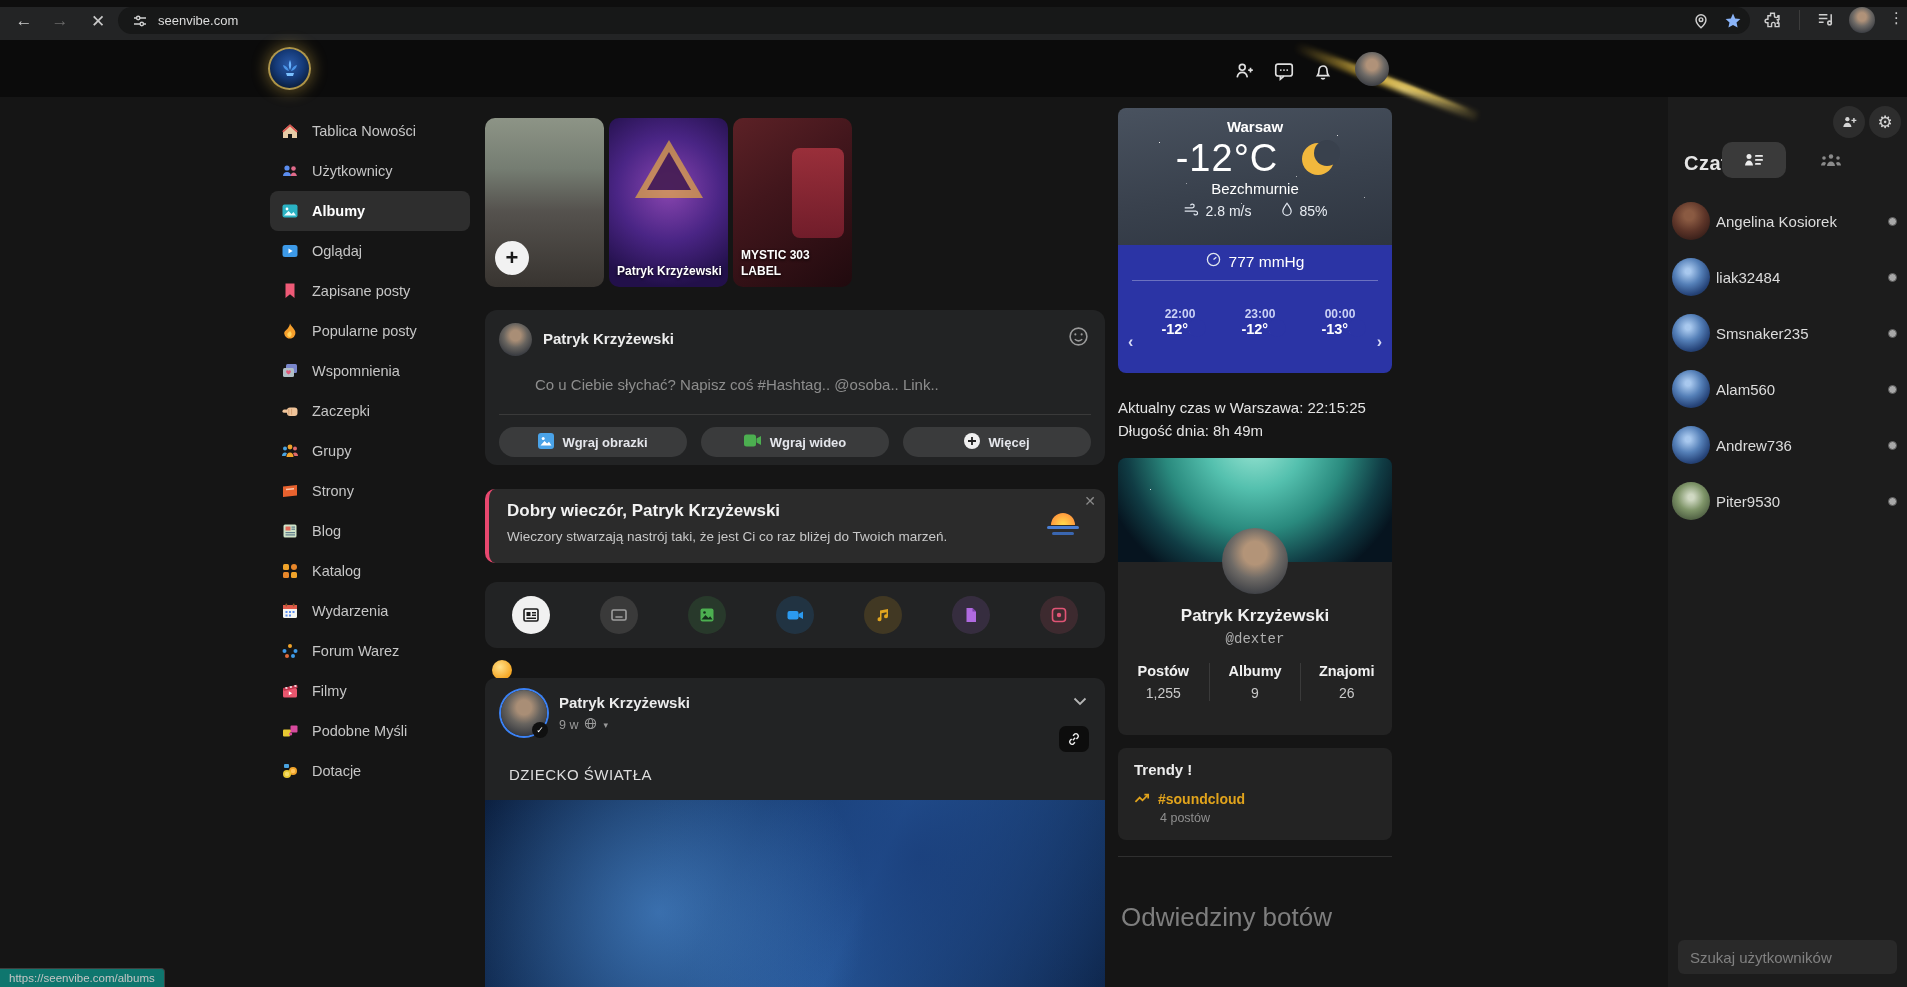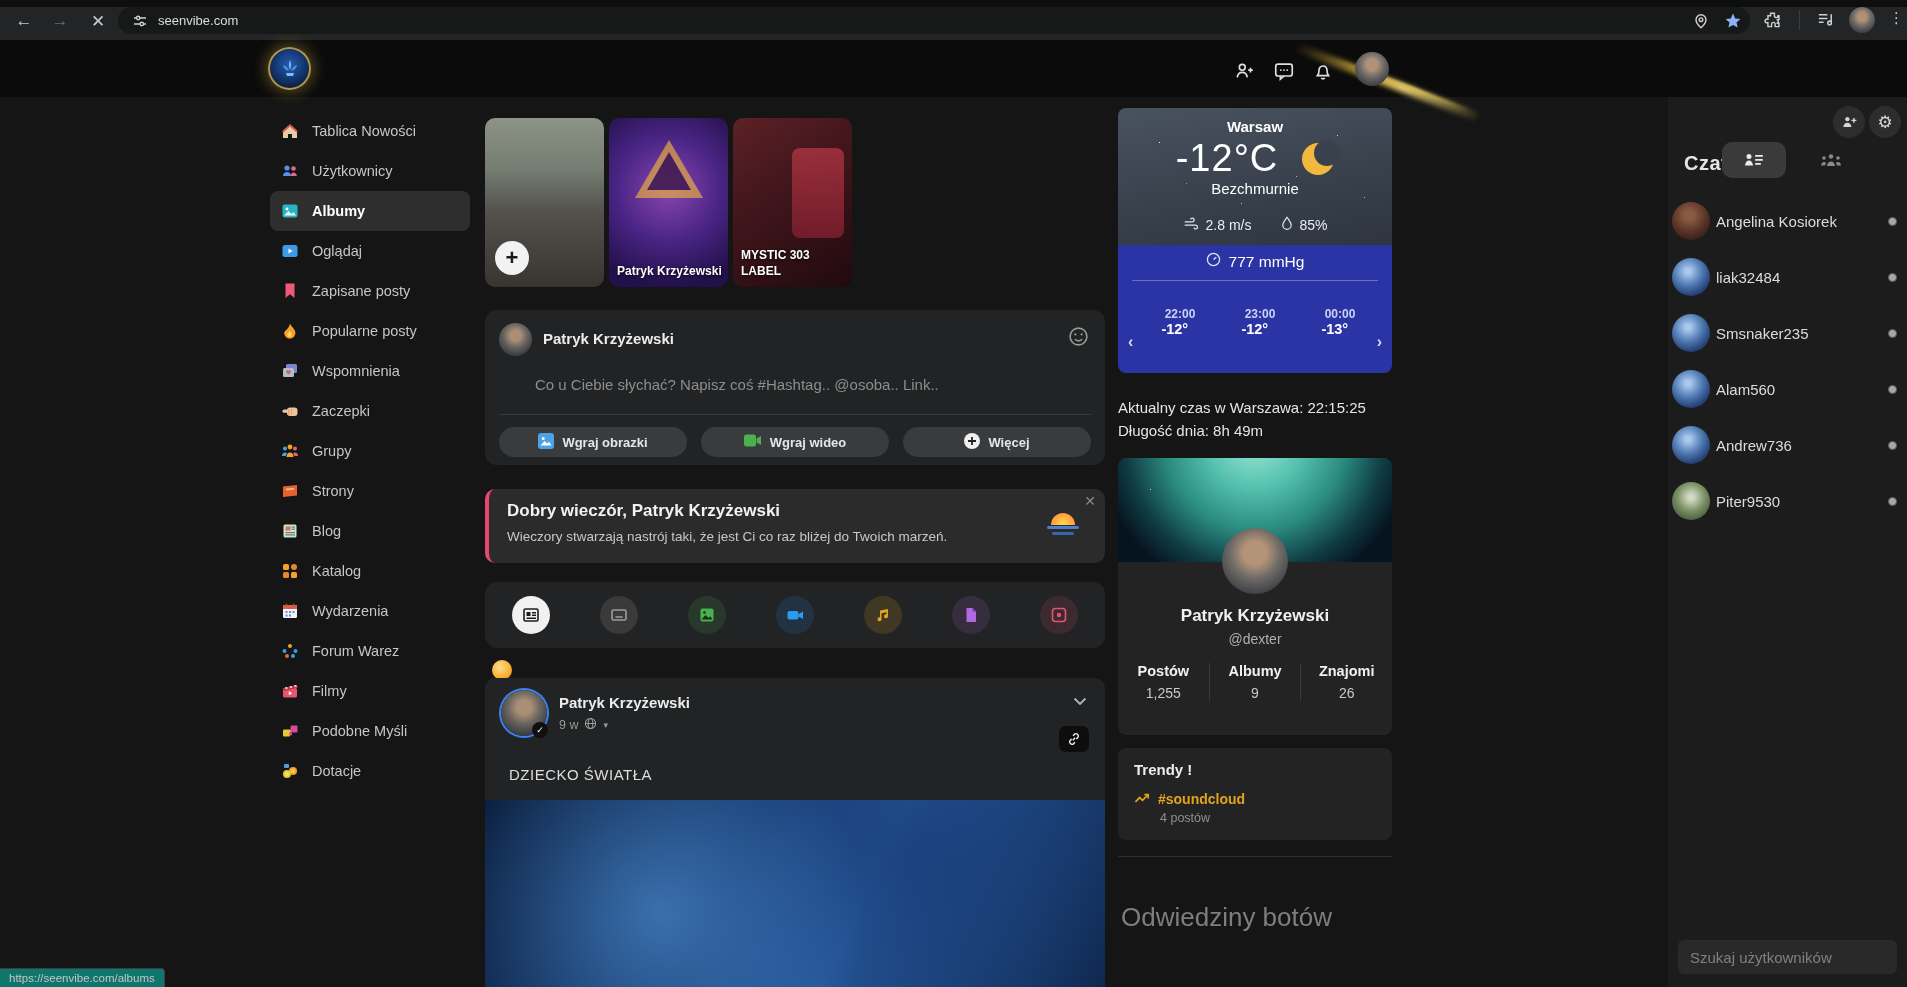--- a/index.html
+++ b/index.html
@@ -127,21 +127,21 @@
                radial-gradient(1px 1px at 25% 55%, rgba(255,255,255,.5) 50%, transparent 51%),
                linear-gradient(170deg, #49525f 0%, #39414d 55%, #2e3540 100%); }
   .w-city { text-align:center; padding-top:10px; font-size:15px; font-weight:bold; }
   .w-main { display:flex; align-items:center; justify-content:center; gap:24px; margin-top:2px; }
   .w-temp { font-size:38px; font-weight:400; letter-spacing:1px; }
   .moon { position:relative; width:32px; height:32px; }
   .moon .m1 { position:absolute; inset:0; border-radius:50%; background:#f2b83d; }
   .moon .m2 { position:absolute; left:12px; top:-3px; width:26px; height:26px; border-radius:50%; background:#39414d; }
   .moon.small .m2 { background:#2b34a5; }
   .w-cond { text-align:center; font-size:15px; margin-top:0px; }
-  .w-metrics { display:flex; justify-content:center; gap:30px; margin-top:19px; font-size:14px; color:#e9edf3; }
+  .w-metrics { display:flex; justify-content:center; gap:30px; margin-top:5px; font-size:14px; color:#e9edf3; }
   .w-metrics .m { display:flex; align-items:center; gap:6px; }
   .w-blue { height:128px; background:#2b34a5; color:#fff; position:relative; }
   .w-press { display:flex; align-items:center; justify-content:center; gap:8px; padding-top:7px; font-size:15.5px; }
   .w-hr { margin:9px 14px 0; height:1px; background:rgba(255,255,255,.3); }
   .w-forecast { position:absolute; left:34px; right:24px; top:62px; display:flex; justify-content:space-between; }
   .w-col { text-align:center; width:56px; }
   .w-h { font-size:12px; font-weight:bold; color:#ccd2f5; }
   .w-col .moon { width:22px; height:22px; margin:6px auto 4px; }
   .w-col .moon .m2 { width:18px; height:18px; left:8px; top:-2px; }
   .w-t { font-size:14.5px; font-weight:bold; }
@@ -152,21 +152,21 @@
   .profile-card { position:absolute; left:1118px; top:458px; width:274px; height:277px; background:#232323; border-radius:8px; overflow:hidden; }
   .p-cover { height:104px; position:relative;
              background:
                radial-gradient(1px 1px at 12% 30%, rgba(255,255,255,.8) 50%, transparent 51%),
                radial-gradient(1px 1px at 88% 25%, rgba(255,255,255,.7) 50%, transparent 51%),
                radial-gradient(circle 175px at 50% -18px, #9fe8d6 0%, #54c0ae 28%, #2a8a7e 52%, #103c44 74%, #06141f 90%),
                #06141f; }
   .p-avatar { position:absolute; left:50%; top:70px; transform:translateX(-50%); width:66px; height:66px; border-radius:50%;
               background:radial-gradient(circle at 50% 38%, #b39478 22%, #6e6a66 48%, #3f4146 78%); z-index:2; }
   .p-name { margin-top:44px; text-align:center; color:#f0f0f0; font-size:17px; font-weight:bold; }
-  .p-handle { text-align:center; color:#b0b0b0; font-size:14px; margin-top:5px; }
+  .p-handle { text-align:center; color:#b0b0b0; font-size:14px; margin-top:5px;font-family:Liberation Mono, monospace; }
   .p-stats { display:flex; margin-top:16px; }
   .p-stat { flex:1; text-align:center; }
   .p-stat + .p-stat { border-left:1px solid #3a3a3a; }
   .p-stat .lab { color:#f0f0f0; font-size:14.5px; font-weight:bold; }
   .p-stat .val { color:#c9c9c9; font-size:14px; margin-top:6px; }
 
   .trends-card { position:absolute; left:1118px; top:748px; width:274px; height:92px; background:#232323; border-radius:8px; padding:13px 16px; }
   .t-title { color:#ececec; font-size:15px; font-weight:bold; }
   .t-row { display:flex; align-items:center; gap:7px; margin-top:12px; }
   .t-tag { color:#e0a31c; font-size:14px; font-weight:bold; }

